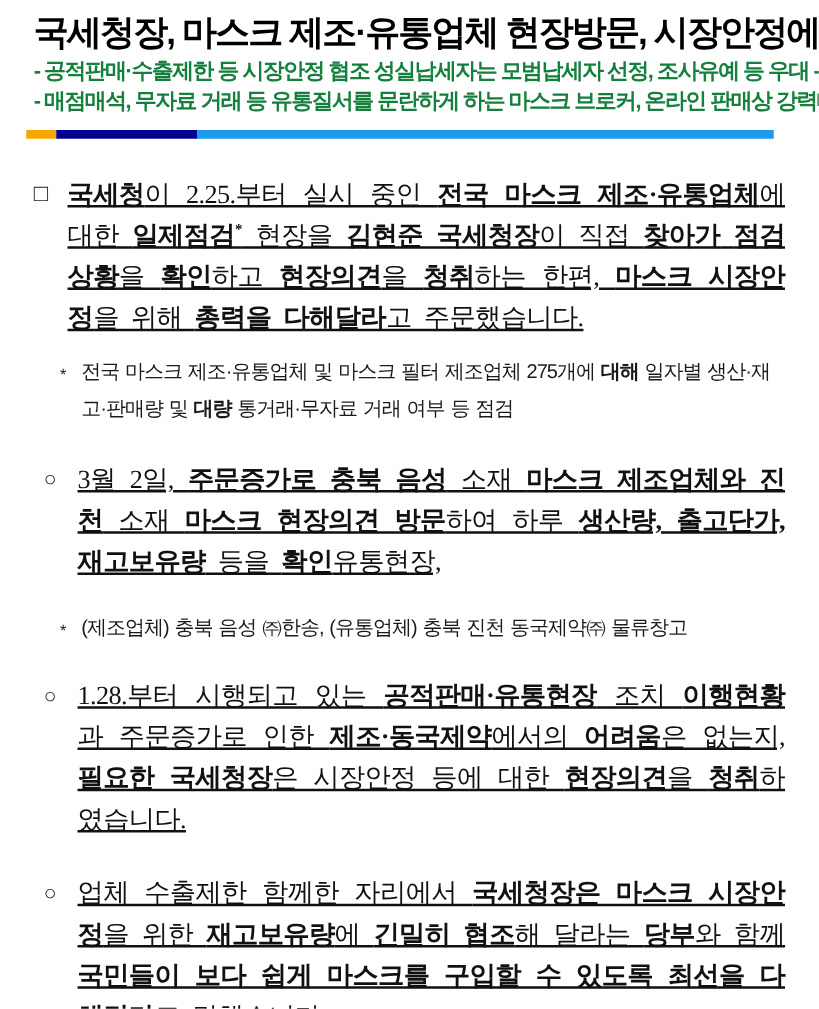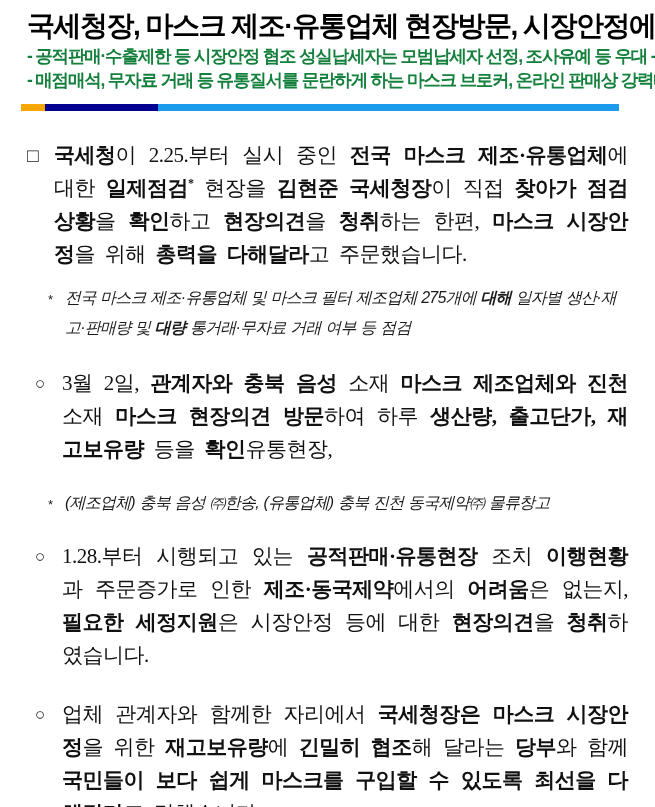--- a/index.html
+++ b/index.html
@@ -56,20 +56,21 @@
     line-height: 33px;
     color: #222;
   }
   .para .text {
     flex: 1;
     font-size: 21px;
     line-height: 33px;
     text-align: justify;
     word-spacing: 5px;
     letter-spacing: -0.5px;
+    text-decoration: underline;
   }
   .para.lvl2 { padding-left: 8px; }
   .para.lvl2 .marker { font-size: 17px; }
   .b { font-weight: bold; }
   sup { font-size: 12px; line-height: 0; }
   
   .footnote {
     display: flex;
     margin-left: 21px;
     font-family: "Liberation Sans", sans-serif;
@@ -77,21 +78,21 @@
     line-height: 30px;
     letter-spacing: -0.8px;
     color: #1a1a1a;
   }
   .footnote .marker {
     flex: none;
     width: 12px;
     font-size: 13px;
     padding-top: 2px;
   }
-  .footnote .text { flex: 1; padding-left: 5px; word-spacing: 1px; font-style: italic; }
+  .footnote .text { flex: 1; padding-left: 5px; word-spacing: 1px; }
   
   .mt-para1 { margin-top: 28px; }
   .mt-fn1   { margin-top: 12px; }
   .mt-para2 { margin-top: 24px; }
   .mt-fn2   { margin-top: 22px; }
   .mt-para3 { margin-top: 20px; }
   .mt-para4 { margin-top: 26px; }
 </style>
 </head>
 <body>
@@ -115,31 +116,31 @@
     <div class="text"><span class="b">국세청</span><span>이 2.25.부터 실시 중인 </span><span class="b">전국 마스크 제조·유통업체</span><span>에 대한 </span><span class="b">일제점검</span><sup class="b">*</sup><span> 현장을 </span><span class="b">김현준 국세청장</span><span>이 직접 </span><span class="b">찾아가</span><span> </span><span class="b">점검상황</span><span>을 </span><span class="b">확인</span><span>하고 </span><span class="b">현장의견</span><span>을 </span><span class="b">청취</span><span>하는 한편, </span><span class="b">마스크 시장안정</span><span>을 위해 </span><span class="b">총력을 다해달라</span><span>고 주문했습니다.</span></div>
   </div>
 
   <div class="footnote mt-fn1">
     <span class="marker">*</span>
     <div class="text"><span>전국 마스크 제조·유통업체 및 마스크 필터 제조업체 275개에 </span><span class="b">대해</span><span> 일자별 생산·재고·판매량 및 </span><span class="b">대량</span><span> 통거래·무자료 거래 여부 등 점검</span></div>
   </div>
 
   <div class="para lvl2 mt-para2">
     <span class="marker">○</span>
-    <div class="text"><span>3월 2일, </span><span class="b">관계자와 충북 음성</span><span> 소재 </span><span class="b">마스크 제조업체와 진천</span><span> 소재 </span><span class="b">마스크 현장의견 방문</span><span>하여 하루 </span><span class="b">생산량, 출고단가, 재고보유량</span><span> 등을 </span><span class="b">확인</span><span>유통현장,</span></div>
+    <div class="text"><span>3월 2일, </span><span class="b">주문증가로 충북 음성</span><span> 소재 </span><span class="b">마스크 제조업체와 진천</span><span> 소재 </span><span class="b">마스크 현장의견 방문</span><span>하여 하루 </span><span class="b">생산량, 출고단가, 재고보유량</span><span> 등을 </span><span class="b">확인</span><span>유통현장,</span></div>
   </div>
 
   <div class="footnote mt-fn2">
     <span class="marker">*</span>
     <div class="text"><span>(제조업체) 충북 음성 ㈜한송, (유통업체) 충북 진천 동국제약㈜ 물류창고</span></div>
   </div>
 
   <div class="para lvl2 mt-para3">
     <span class="marker">○</span>
-    <div class="text"><span>1.28.부터 시행되고 있는 </span><span class="b">공적판매·유통현장</span><span> 조치 </span><span class="b">이행현황</span><span>과 주문증가로 인한 </span><span class="b">제조·동국제약</span><span>에서의 </span><span class="b">어려움</span><span>은 없는지, </span><span class="b">필요한 세정지원</span><span>은 시장안정 등에 대한 </span><span class="b">현장의견</span><span>을 </span><span class="b">청취</span><span>하였습니다.</span></div>
+    <div class="text"><span>1.28.부터 시행되고 있는 </span><span class="b">공적판매·유통현장</span><span> 조치 </span><span class="b">이행현황</span><span>과 주문증가로 인한 </span><span class="b">제조·동국제약</span><span>에서의 </span><span class="b">어려움</span><span>은 없는지, </span><span class="b">필요한 국세청장</span><span>은 시장안정 등에 대한 </span><span class="b">현장의견</span><span>을 </span><span class="b">청취</span><span>하였습니다.</span></div>
   </div>
 
   <div class="para lvl2 mt-para4">
     <span class="marker">○</span>
-    <div class="text"><span>업체 관계자와 함께한 자리에서 </span><span class="b">국세청장은 마스크 시장안정</span><span>을 위한 </span><span class="b">재고보유량</span><span>에 </span><span class="b">긴밀히 협조</span><span>해 달라는 </span><span class="b">당부</span><span>와 함께 </span><span class="b">국민들이 보다 쉽게 마스크를 구입할 수 있도록 최선을 다해달라</span><span>고 말했습니다.</span></div>
+    <div class="text"><span>업체 수출제한 함께한 자리에서 </span><span class="b">국세청장은 마스크 시장안정</span><span>을 위한 </span><span class="b">재고보유량</span><span>에 </span><span class="b">긴밀히 협조</span><span>해 달라는 </span><span class="b">당부</span><span>와 함께 </span><span class="b">국민들이 보다 쉽게 마스크를 구입할 수 있도록 최선을 다해달라</span><span>고 말했습니다.</span></div>
   </div>
 
 </div>
 
 </body></html>

